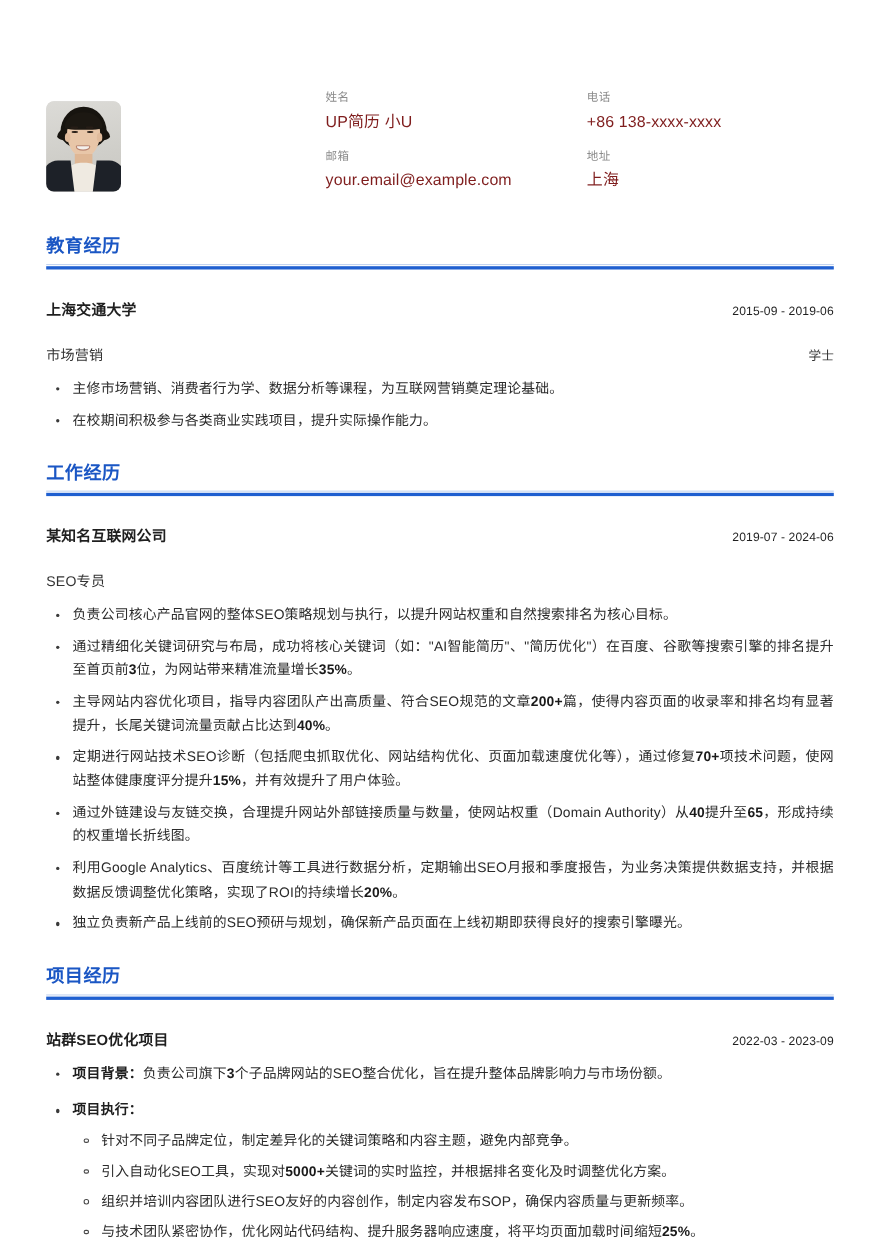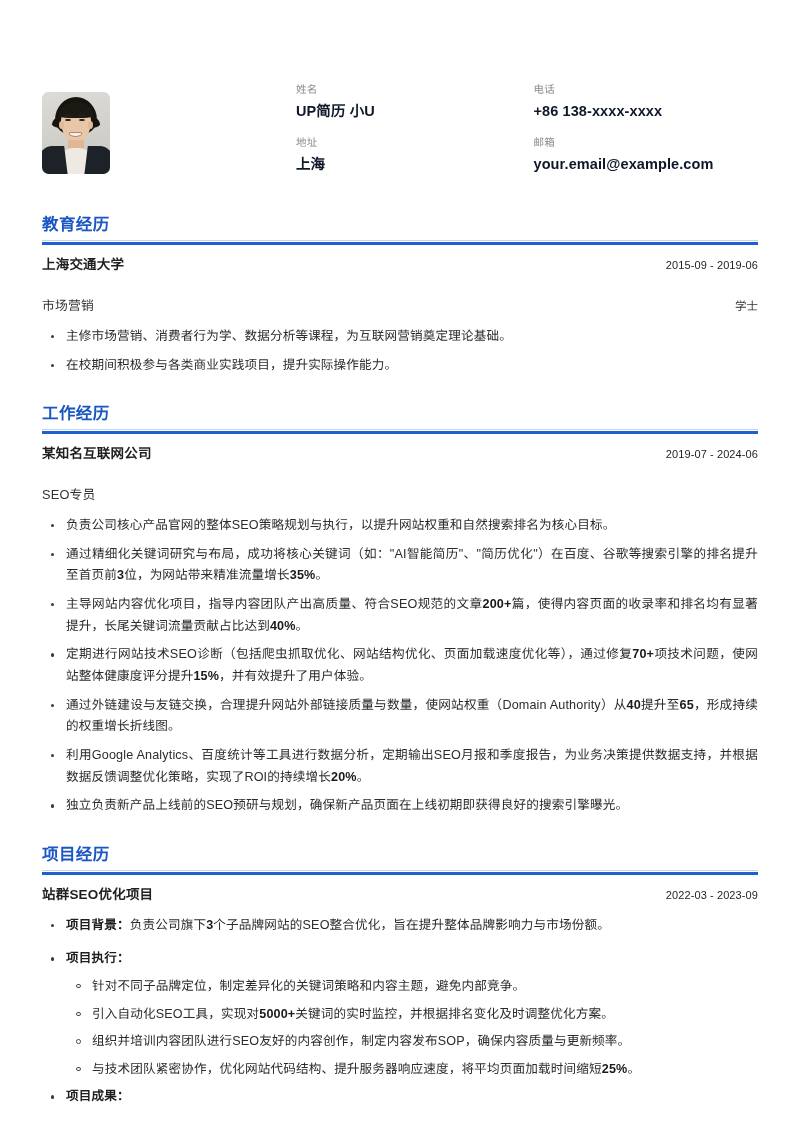--- a/index.html
+++ b/index.html
@@ -139,22 +139,22 @@
 
   .clabel {
     font-size: 10.5px;
     color: #8b8b8b;
     letter-spacing: .3px;
     margin-bottom: 6px;
   }
 
   .cvalue {
     font-size: 14.5px;
-    color: #0f172a;
-    font-weight: 700;
+    color: #7f1d1d;
+    font-weight: 400;
     letter-spacing: .1px;
   }
 
   
   .section { padding-top: 20px; }
 
   .sec-head {
     font-size: 16.5px;
     font-weight: 700;
     color: #1a56c4;
@@ -169,21 +169,21 @@
     width: 100%;
   }
 
   .rule-thick {
     height: 3px;
     background: #1f5fd0;
     width: 100%;
     margin-top: 1px;
   }
 
-  .entry { padding-top: 8px; }
+  .entry { padding-top: 25px; }
 
   .entry-row {
     display: flex;
     align-items: baseline;
     justify-content: space-between;
   }
 
   .entry-title {
     font-size: 13.5px;
     font-weight: 700;
@@ -310,26 +310,26 @@
     <div class="contact-grid" id="contact-grid">
         <div class="cfield">
           <div class="clabel">姓名</div>
           <div class="cvalue">UP简历 小U</div>
         </div>
         <div class="cfield">
           <div class="clabel">电话</div>
           <div class="cvalue">+86 138-xxxx-xxxx</div>
         </div>
         <div class="cfield">
+          <div class="clabel">邮箱</div>
+          <div class="cvalue">your.email@example.com</div>
+        </div>
+        <div class="cfield">
           <div class="clabel">地址</div>
           <div class="cvalue">上海</div>
-        </div>
-        <div class="cfield">
-          <div class="clabel">邮箱</div>
-          <div class="cvalue">your.email@example.com</div>
         </div>
       </div>
   </div>
 
   <div id="sections-root">
       <div class="section">
         <div class="sec-head">教育经历</div>
         <div class="rule-thin"></div>
         <div class="rule-thick"></div>
         <div class="entry">

